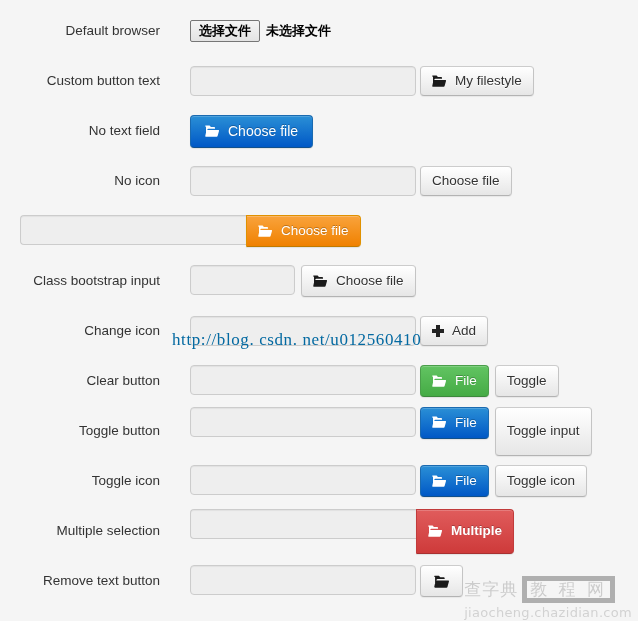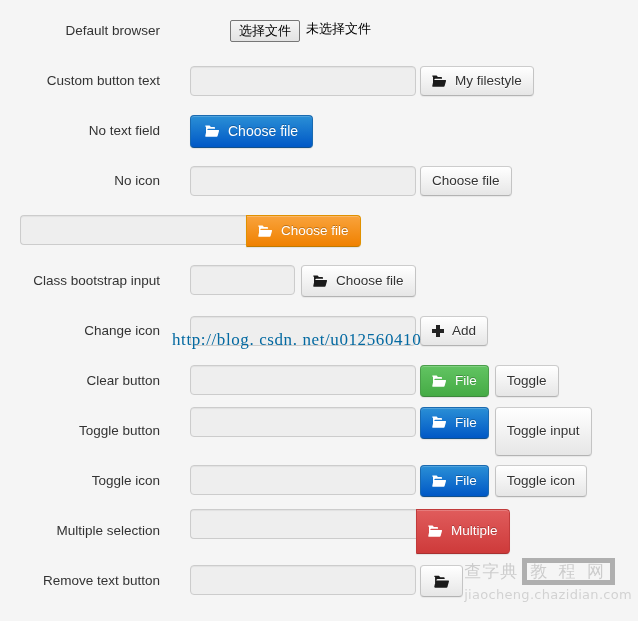--- a/index.html
+++ b/index.html
@@ -47,23 +47,24 @@
   .row-control {
     display: flex;
     align-items: center;
     padding-left: 20px;
     position: relative;
   }
 
   
   .native-file {
     display: flex;
-    align-items: flex-start;
+    align-items: center;
     gap: 6px;
     font-size: 13px;
+    font-weight: bold;
   }
   .native-btn {
     border: 1px solid #767676;
     background: linear-gradient(#f5f5f5, #e3e3e3);
     border-radius: 2px;
     padding: 2px 8px;
     font-size: 13px;
     color: #000;
     line-height: 16px;
     font-family: "DejaVu Sans", sans-serif;
@@ -190,21 +191,21 @@
     letter-spacing: .6px;
     color: #0369a1;
     white-space: nowrap;
     pointer-events: none;
     z-index: 5;
   }
 
   .wm-logo {
     position: absolute;
     right: 6px;
-    bottom: 20px;
+    bottom: 2px;
     opacity: .38;
     pointer-events: none;
     z-index: 5;
     text-align: left;
     line-height: 1;
   }
   .wm-logo-main {
     display: flex;
     align-items: center;
     gap: 4px;
@@ -224,21 +225,21 @@
     font-size: 13px;
     color: #9a9a9a;
     letter-spacing: .3px;
   }
 </style>
 </head>
 <body>
 
 <div class="form">
 
-  <div class="form-row" style="top:6px;gap:40px;">
+  <div class="form-row" style="top:6px;">
     <div class="row-label">Default browser</div>
     <div class="row-control">
       <div class="native-file">
         <span class="native-btn">选择文件</span>
         <span class="native-text">未选择文件</span>
       </div>
     </div>
   </div>
 
   <div class="form-row" style="top:56px;">
@@ -398,21 +399,21 @@
         </div>
       </div>
     </div>
   </div>
 
   <div class="form-row" style="top:506px;">
     <div class="row-label">Multiple selection</div>
     <div class="row-control">
       <div class="input-group">
         <div class="fake-input joined"></div>
-        <div class="btn btn-danger joined-left" style="height:45px;">
+        <div class="btn btn-danger joined-left" style="height:45px;font-weight:bold;">
           <span class="ico">
             <svg width="15" height="13" viewBox="0 0 15 13">
                 <path fill="#ffffff" d="M0 1.6C0 1 .4.6 1 .6h3.6l1.3 1.5H9c.6 0 1 .4 1 1v.7H3.4c-.5 0-.9.3-1 .7L1 9.6V1.6zm1.4 4.1c.1-.4.4-.6.8-.6h11c.6 0 1 .5.8 1l-1.4 5c-.1.4-.5.7-.9.7H1.1c-.6 0-1-.5-.8-1l1.1-5.1z"></path>
               </svg>
           </span>
           <span>Multiple</span>
         </div>
       </div>
     </div>
   </div>

